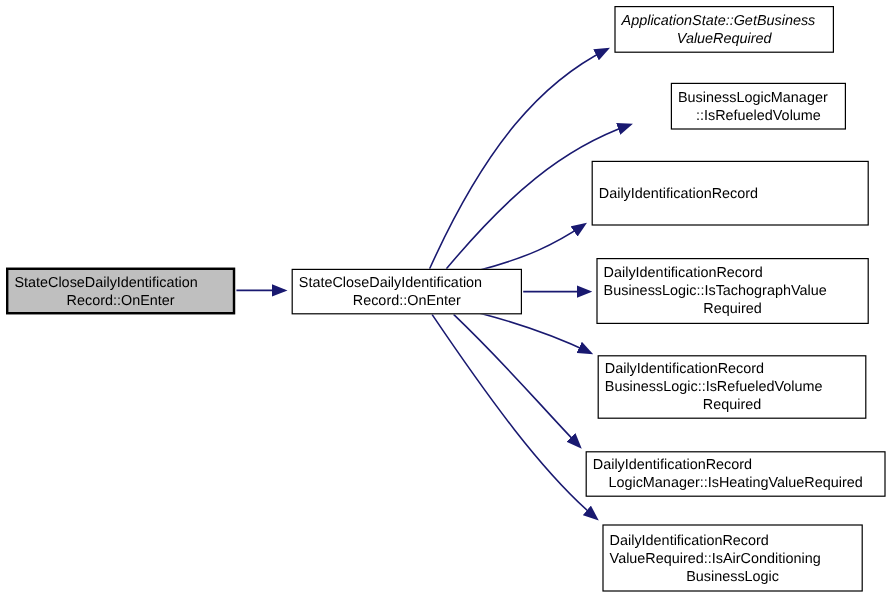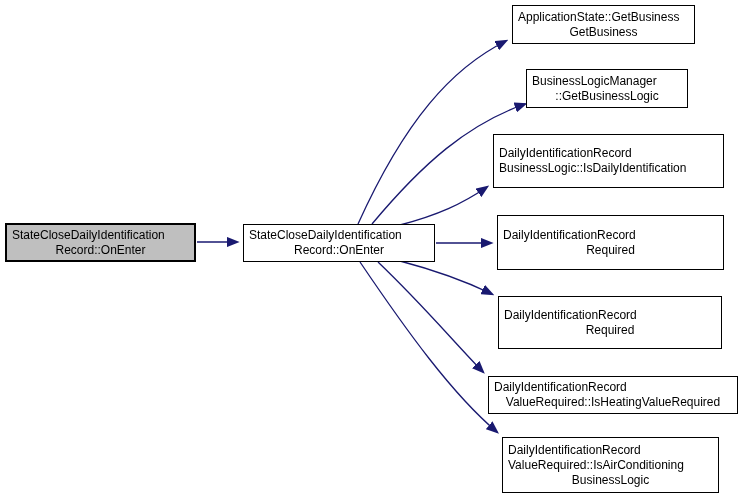--- a/index.html
+++ b/index.html
@@ -42,43 +42,44 @@
     </svg>
   <div id="node-layer">
       <div class="node selected" style="left: 5px; top: 223px; width: 191px; height: 39px;">
         <div class="ln">StateCloseDailyIdentification</div>
         <div class="ln last">Record::OnEnter</div>
       </div>
       <div class="node" style="left: 243px; top: 224px; width: 192px; height: 38px;">
         <div class="ln">StateCloseDailyIdentification</div>
         <div class="ln last">Record::OnEnter</div>
       </div>
-      <div class="node" style="left: 512px; top: 5px; width: 183px; height: 39px;">
+      <div class="node" style="left: 512px; top: 5px; width: 183px; height: 39px; font-style: italic;">
         <div class="ln">ApplicationState::GetBusiness</div>
-        <div class="ln last">GetBusiness</div>
+        <div class="ln last">ValueRequired</div>
       </div>
-      <div class="node" style="left: 526px; top: 69px; width: 162px; height: 39px;">
+      <div class="node" style="left: 559px; top: 69px; width: 146px; height: 39px;">
         <div class="ln">BusinessLogicManager</div>
-        <div class="ln last">::GetBusinessLogic</div>
+        <div class="ln last">::IsRefueledVolume</div>
       </div>
       <div class="node" style="left: 493px; top: 134px; width: 231px; height: 54px;">
         <div class="ln">DailyIdentificationRecord</div>
-        <div class="ln">BusinessLogic::IsDailyIdentification</div>
       </div>
       <div class="node" style="left: 497px; top: 215px; width: 227px; height: 55px;">
         <div class="ln">DailyIdentificationRecord</div>
+        <div class="ln">BusinessLogic::IsTachographValue</div>
         <div class="ln last">Required</div>
       </div>
       <div class="node" style="left: 498px; top: 296px; width: 224px; height: 53px;">
         <div class="ln">DailyIdentificationRecord</div>
+        <div class="ln">BusinessLogic::IsRefueledVolume</div>
         <div class="ln last">Required</div>
       </div>
       <div class="node" style="left: 488px; top: 376px; width: 250px; height: 38px;">
         <div class="ln">DailyIdentificationRecord</div>
-        <div class="ln last">ValueRequired::IsHeatingValueRequired</div>
+        <div class="ln last">LogicManager::IsHeatingValueRequired</div>
       </div>
       <div class="node" style="left: 502px; top: 437px; width: 217px; height: 56px;">
         <div class="ln">DailyIdentificationRecord</div>
         <div class="ln">ValueRequired::IsAirConditioning</div>
         <div class="ln last">BusinessLogic</div>
       </div>
     </div>
 </div>
 
 </body></html>

